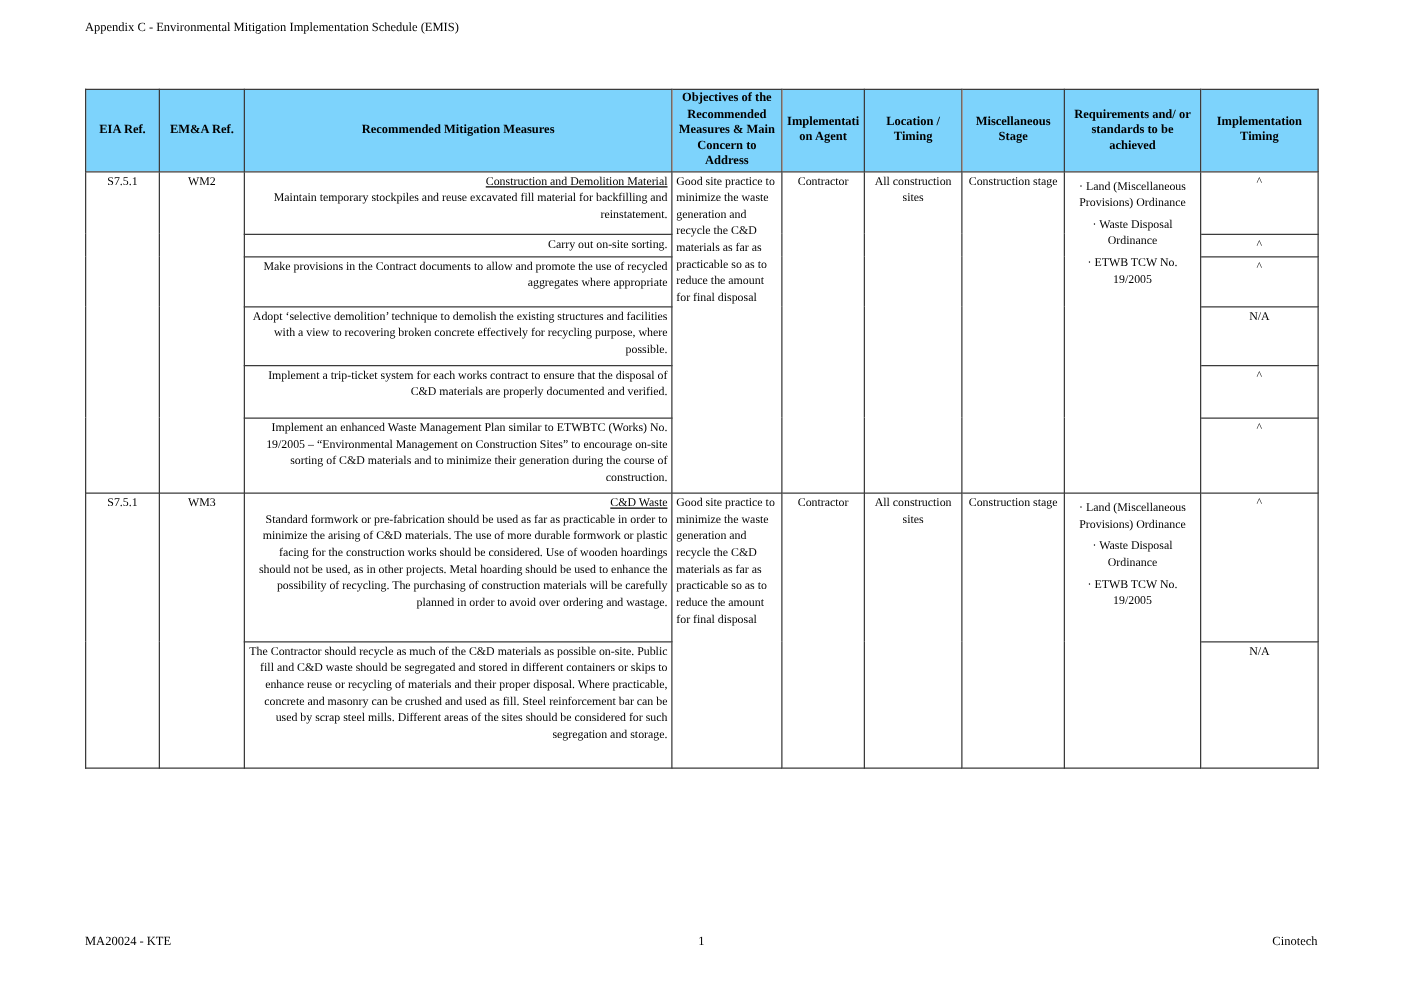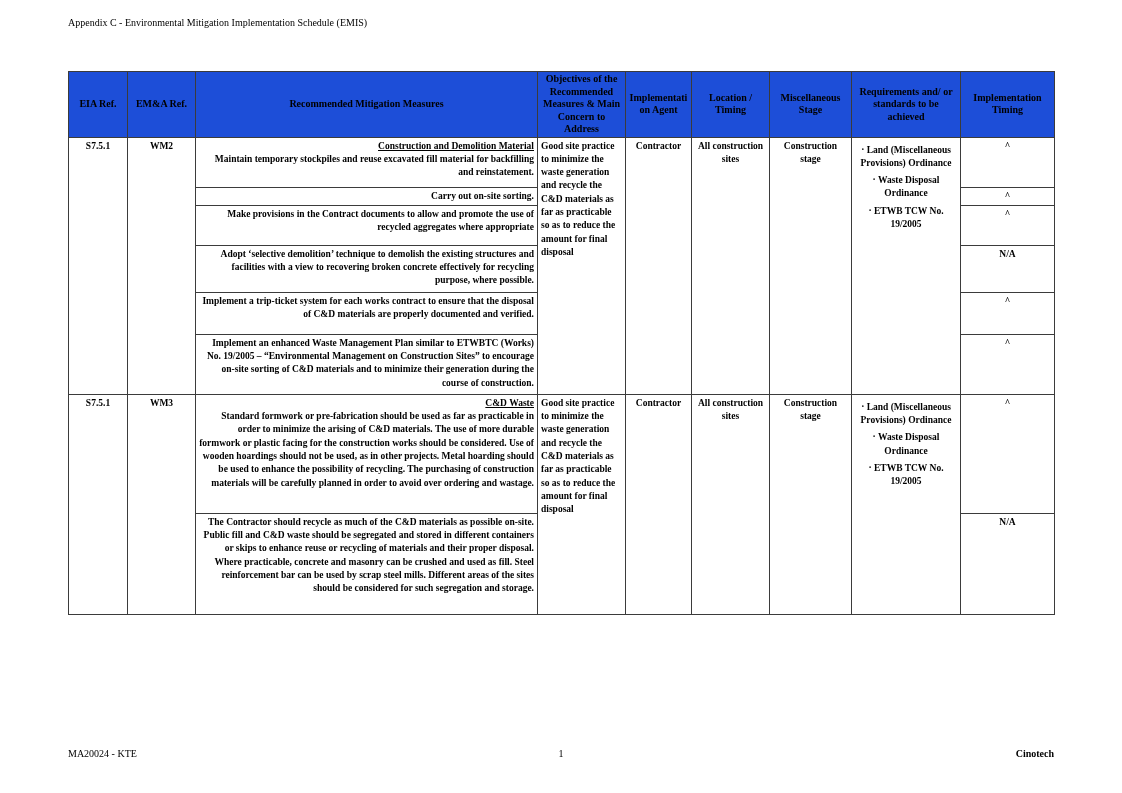--- a/index.html
+++ b/index.html
@@ -20,24 +20,23 @@
     border-collapse: collapse;
     table-layout: fixed;
   }
   table.emis th, table.emis td {
     border: 1px solid #3b3b3b;
     vertical-align: top;
     font-size: 9.5px;
     line-height: 13.3px;
     padding: 2px 3px;
     overflow: hidden;
-    font-weight: bold;
   }
   table.emis th {
-    background: #1d4ed8;
+    background: #7dd3fc;
     font-weight: bold;
     font-size: 10px;
     line-height: 12.5px;
     text-align: center;
     vertical-align: middle;
     white-space: pre-line;
     padding: 1px 2px;
   }
   tr.hdr { height: 65px; }
   tr.r1 { height: 50px; }
@@ -54,21 +53,21 @@
   td.req div { margin: 4px; text-align: center; }
   td.req.c { text-align: center; }
   td.req.l { text-align: left; }
   td.status { text-align: center; font-size: 10px; }
   .footer {
     position: absolute; left: 68px; top: 748px;
     width: 986px; font-size: 10px;
   }
   .footer .f-left { position: absolute; left: 0; }
   .footer .f-center { position: absolute; left: 0; width: 100%; text-align: center; }
-  .footer .f-right { position: absolute; right: 0; font-weight: bold; }
+  .footer .f-right { position: absolute; right: 0; }
 </style>
 </head>
 <body>
 
 <div class="appendix-title">Appendix C - Environmental Mitigation Implementation Schedule (EMIS)</div>
 
 <table class="emis">
   <colgroup>
     <col style="width:59px">
       <col style="width:68px">

